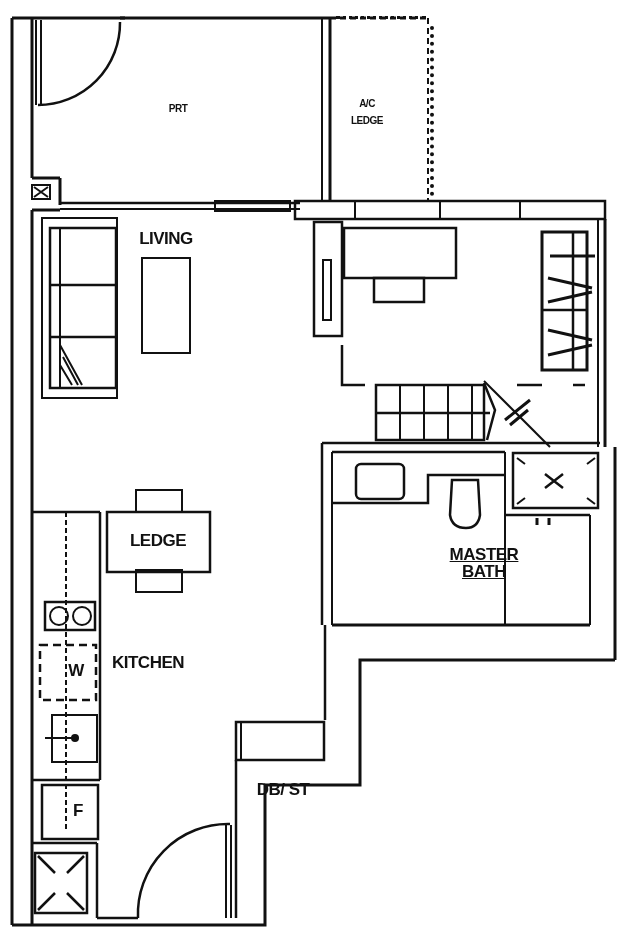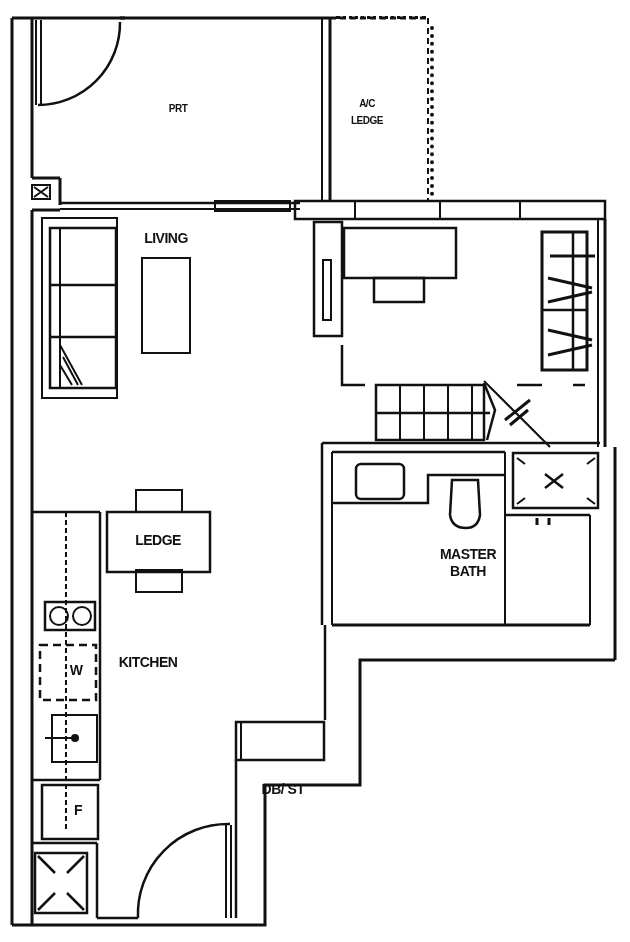--- a/index.html
+++ b/index.html
@@ -1,21 +1,21 @@
 <!DOCTYPE html>
 <html><head>
 <meta charset="utf-8">
 <style>
   html, body { margin: 0; padding: 0; background: #ffffff; }
   body { width: 630px; height: 942px; position: relative; overflow: hidden;
          font-family: "Liberation Sans", sans-serif; }
   svg { position: absolute; left: 0; top: 0; }
   .lbl { position: absolute; font-family: "Liberation Sans", sans-serif; font-weight: bold;
          color: #111; font-size: 10px; letter-spacing: -0.5px; line-height: 17px; text-align: center; }
-  .sm { font-size: 14px; }
+  .sm { font-size: 17px; }
 </style>
 </head>
 <body>
 
 <svg width="630" height="942" viewBox="0 0 630 942" xmlns="http://www.w3.org/2000/svg">
   <g fill="none" stroke="#111" stroke-width="3" stroke-linejoin="miter">
 
     <line x1="12" y1="18" x2="12" y2="925"></line>
     <line x1="12" y1="18" x2="125" y2="18"></line>
 
@@ -167,19 +167,19 @@
 </div>
 
 <div class="lbl" style="left:158px;top:100px;width:40px;">PRT</div>
 <div class="lbl" style="left:336px;top:95px;width:62px;">
   <div>A/C</div>
   <div>LEDGE</div>
 </div>
 <div class="lbl sm" style="left:134px;top:230px;width:64px;">LIVING</div>
 <div class="lbl sm" style="left:122px;top:532px;width:72px;">LEDGE</div>
 <div class="lbl sm" style="left:108px;top:654px;width:80px;">KITCHEN</div>
-<div class="lbl sm" style="left:428px;top:546px;width:80px;">
+<div class="lbl sm" style="left:444px;top:546px;width:80px;text-decoration:underline;">
   <div>MASTER</div>
   <div>BATH</div>
 </div>
 <div class="lbl sm" style="left:248px;top:733px;width:70px;margin-top:48px;">DB/ ST</div>
 <div class="lbl sm" style="left:66px;top:662px;width:20px;">W</div>
 <div class="lbl sm" style="left:70px;top:802px;width:16px;">F</div>
 
 </body></html>

